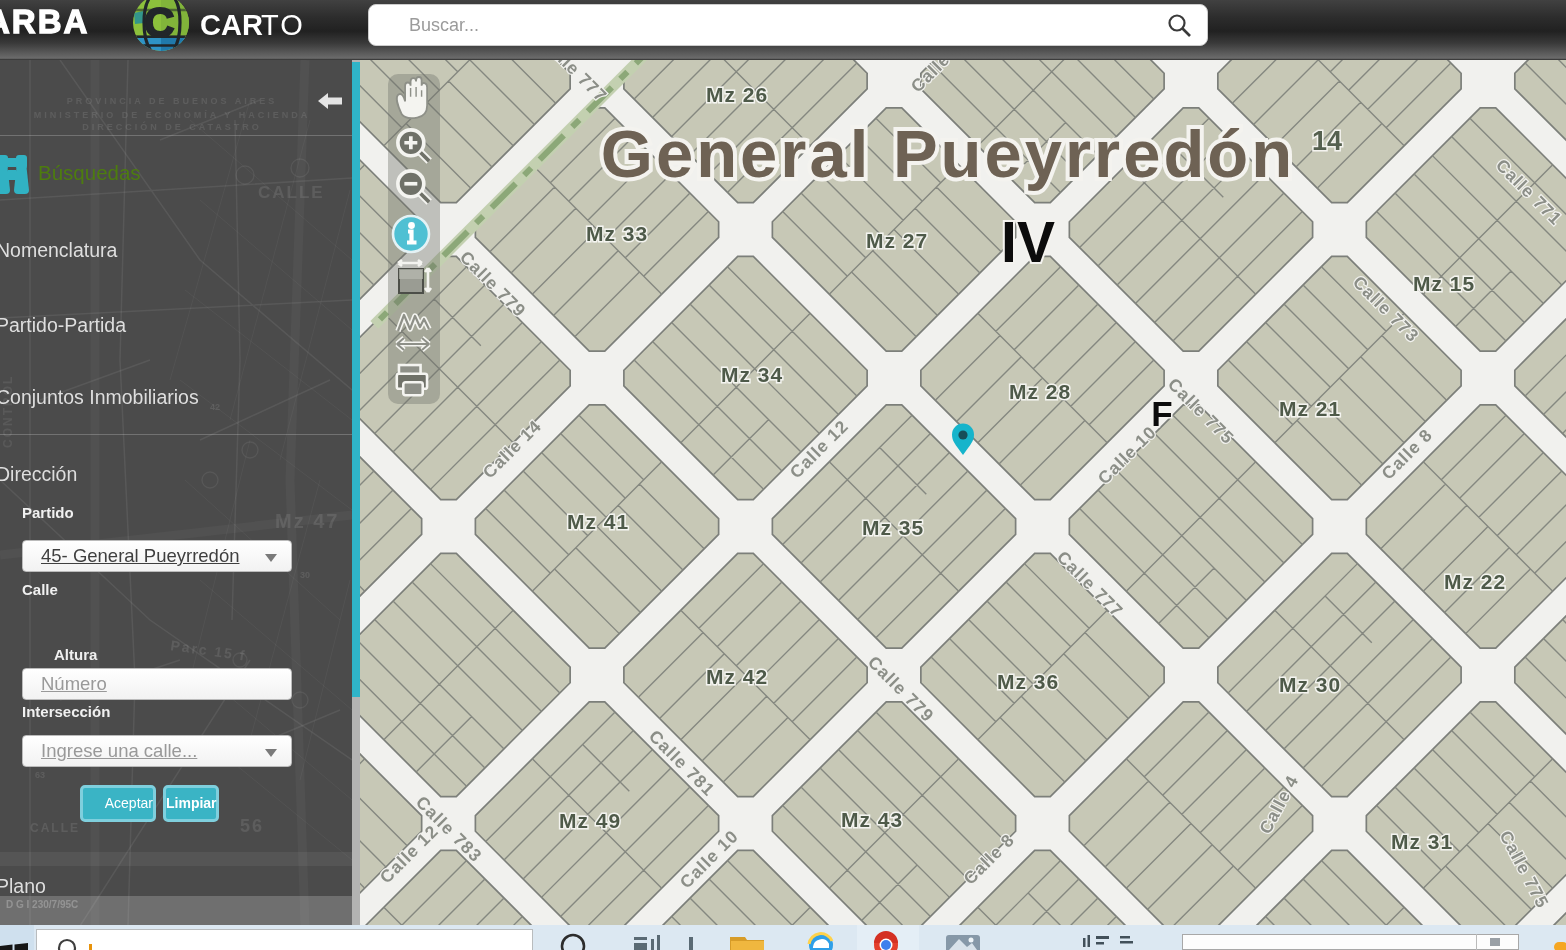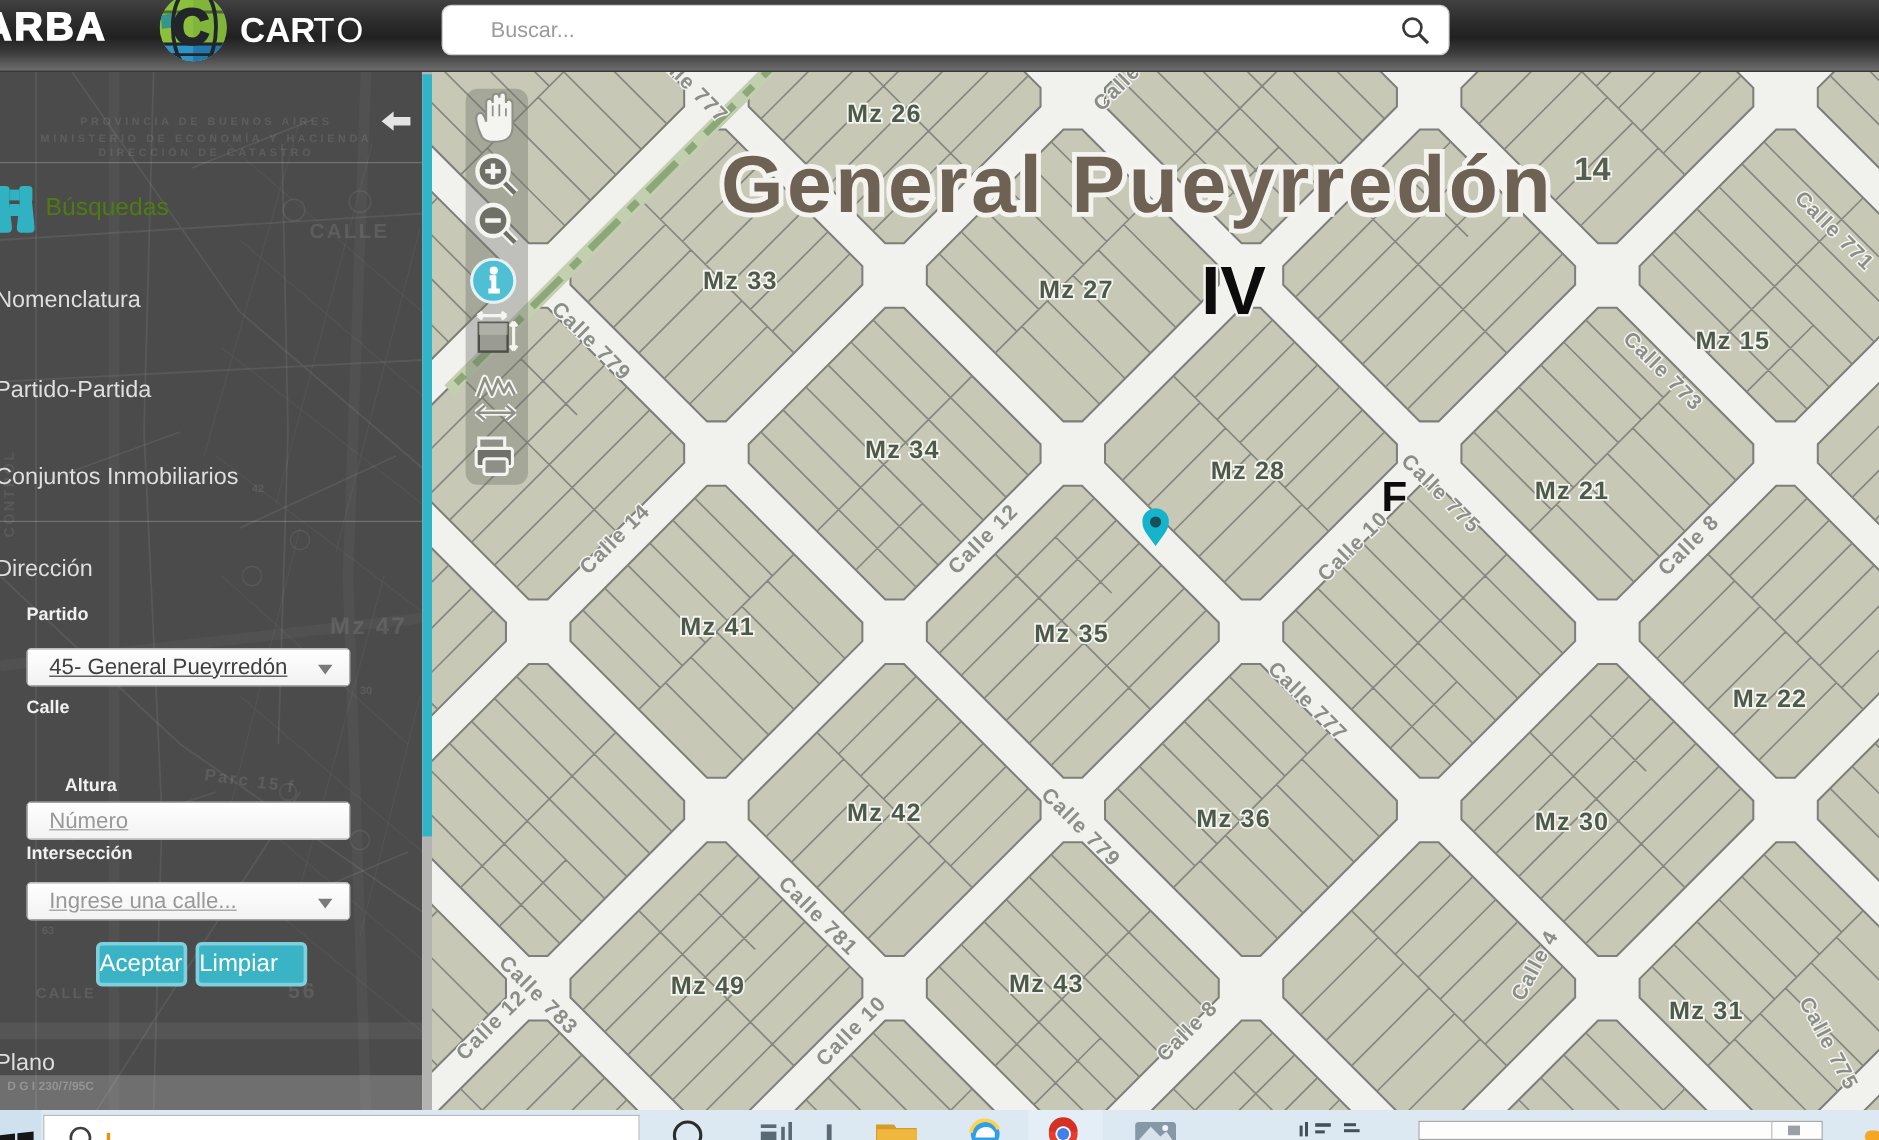--- a/index.html
+++ b/index.html
@@ -10,21 +10,21 @@
 #searchbox { position:absolute; left:368px; top:4px; width:840px; height:42px; background:#fff; border-radius:8px; border:1px solid #ccc; }
 #searchbox span { position:absolute; left:40px; top:10px; font-size:18px; color:#9b9b9b; }
 #mapwrap { position:absolute; left:360px; top:60px; width:1206px; height:890px; z-index:1; }
 #sidebar { position:absolute; left:0; top:60px; width:352px; height:866px; z-index:10; color:#e8e8e8; }
 #sb-scroll { position:absolute; left:352px; top:60px; width:8px; height:866px; background:rgba(105,105,105,0.45); z-index:11; }
 #sb-thumb { position:absolute; left:0; top:2px; width:8px; height:635px; background:#2fb4c8; }
 .sb-item { position:absolute; left:-4px; font-size:19.5px; color:#dedede; }
 .sb-label { position:absolute; left:22px; font-size:15px; font-weight:bold; color:#f0f0f0; }
 .sb-select { position:absolute; left:22px; width:270px; height:32px; background:linear-gradient(#ffffff,#f2f2f2); border:1px solid #bbb; border-radius:4px; font-size:18.5px; color:#3f3f3f; line-height:30px; padding-left:18px;text-decoration:underline; }
 .sb-select .car { position:absolute; right:14px; top:13px; width:0; height:0; border-left:6px solid transparent; border-right:6px solid transparent; border-top:8px solid #7a7a7a; }
-.sb-btn { position:absolute; top:725px; height:37px; background:#3ab4c5; border:3px solid #7fcfdd; border-radius:5px; color:#fff; font-size:20px; text-align:left; line-height:30px; }
+.sb-btn { position:absolute; top:725px; height:37px; background:#3ab4c5; border:3px solid #7fcfdd; border-radius:5px; color:#fff; font-size:14px; text-align:right; line-height:30px; }
 #taskbar { position:absolute; left:0; top:925px; width:1566px; height:25px; background:#dce8f2; z-index:40; }
 #divider1 { position:absolute; left:0; top:75px; width:352px; height:1px; background:rgba(255,255,255,0.22); }
 #divider2 { position:absolute; left:0; top:374px; width:352px; height:1px; background:rgba(255,255,255,0.22); }
 </style></head>
 <body>
 <div id="stage">
  <div id="mapwrap"><svg id="map" width="1206" height="890" viewBox="360 60 1206 890">
 <rect x="360" y="60" width="1206" height="890" fill="#f1f1ee"></rect>
 <g transform="rotate(45.0 745.5 526.5)">
 <path fill="#c7c8b6" stroke="#7c7f7a" stroke-width="1.7" d="M-70.0 330.0 L91.0 330.0 L102.0 341.0 L102.0 502.0 L91.0 513.0 L-70.0 513.0 L-81.0 502.0 L-81.0 341.0 Z M-70.0 540.0 L91.0 540.0 L102.0 551.0 L102.0 712.0 L91.0 723.0 L-70.0 723.0 L-81.0 712.0 L-81.0 551.0 Z M140.0 120.0 L301.0 120.0 L312.0 131.0 L312.0 292.0 L301.0 303.0 L140.0 303.0 L129.0 292.0 L129.0 131.0 Z M140.0 330.0 L301.0 330.0 L312.0 341.0 L312.0 502.0 L301.0 513.0 L140.0 513.0 L129.0 502.0 L129.0 341.0 Z M140.0 540.0 L301.0 540.0 L312.0 551.0 L312.0 712.0 L301.0 723.0 L140.0 723.0 L129.0 712.0 L129.0 551.0 Z M140.0 750.0 L301.0 750.0 L312.0 761.0 L312.0 922.0 L301.0 933.0 L140.0 933.0 L129.0 922.0 L129.0 761.0 Z M350.0 -90.0 L511.0 -90.0 L522.0 -79.0 L522.0 82.0 L511.0 93.0 L350.0 93.0 L339.0 82.0 L339.0 -79.0 Z M350.0 120.0 L511.0 120.0 L522.0 131.0 L522.0 292.0 L511.0 303.0 L350.0 303.0 L339.0 292.0 L339.0 131.0 Z M350.0 330.0 L511.0 330.0 L522.0 341.0 L522.0 502.0 L511.0 513.0 L350.0 513.0 L339.0 502.0 L339.0 341.0 Z M350.0 540.0 L511.0 540.0 L522.0 551.0 L522.0 712.0 L511.0 723.0 L350.0 723.0 L339.0 712.0 L339.0 551.0 Z M350.0 750.0 L511.0 750.0 L522.0 761.0 L522.0 922.0 L511.0 933.0 L350.0 933.0 L339.0 922.0 L339.0 761.0 Z M350.0 960.0 L511.0 960.0 L522.0 971.0 L522.0 1132.0 L511.0 1143.0 L350.0 1143.0 L339.0 1132.0 L339.0 971.0 Z M560.0 -300.0 L721.0 -300.0 L732.0 -289.0 L732.0 -128.0 L721.0 -117.0 L560.0 -117.0 L549.0 -128.0 L549.0 -289.0 Z M560.0 -90.0 L721.0 -90.0 L732.0 -79.0 L732.0 82.0 L721.0 93.0 L560.0 93.0 L549.0 82.0 L549.0 -79.0 Z M560.0 120.0 L721.0 120.0 L732.0 131.0 L732.0 292.0 L721.0 303.0 L560.0 303.0 L549.0 292.0 L549.0 131.0 Z M560.0 330.0 L721.0 330.0 L732.0 341.0 L732.0 502.0 L721.0 513.0 L560.0 513.0 L549.0 502.0 L549.0 341.0 Z M560.0 540.0 L721.0 540.0 L732.0 551.0 L732.0 712.0 L721.0 723.0 L560.0 723.0 L549.0 712.0 L549.0 551.0 Z M560.0 750.0 L721.0 750.0 L732.0 761.0 L732.0 922.0 L721.0 933.0 L560.0 933.0 L549.0 922.0 L549.0 761.0 Z M560.0 960.0 L721.0 960.0 L732.0 971.0 L732.0 1132.0 L721.0 1143.0 L560.0 1143.0 L549.0 1132.0 L549.0 971.0 Z M560.0 1170.0 L721.0 1170.0 L732.0 1181.0 L732.0 1342.0 L721.0 1353.0 L560.0 1353.0 L549.0 1342.0 L549.0 1181.0 Z M770.0 -510.0 L931.0 -510.0 L942.0 -499.0 L942.0 -338.0 L931.0 -327.0 L770.0 -327.0 L759.0 -338.0 L759.0 -499.0 Z M770.0 -300.0 L931.0 -300.0 L942.0 -289.0 L942.0 -128.0 L931.0 -117.0 L770.0 -117.0 L759.0 -128.0 L759.0 -289.0 Z M770.0 -90.0 L931.0 -90.0 L942.0 -79.0 L942.0 82.0 L931.0 93.0 L770.0 93.0 L759.0 82.0 L759.0 -79.0 Z M770.0 120.0 L931.0 120.0 L942.0 131.0 L942.0 292.0 L931.0 303.0 L770.0 303.0 L759.0 292.0 L759.0 131.0 Z M770.0 330.0 L931.0 330.0 L942.0 341.0 L942.0 502.0 L931.0 513.0 L770.0 513.0 L759.0 502.0 L759.0 341.0 Z M770.0 540.0 L931.0 540.0 L942.0 551.0 L942.0 712.0 L931.0 723.0 L770.0 723.0 L759.0 712.0 L759.0 551.0 Z M770.0 750.0 L931.0 750.0 L942.0 761.0 L942.0 922.0 L931.0 933.0 L770.0 933.0 L759.0 922.0 L759.0 761.0 Z M770.0 960.0 L931.0 960.0 L942.0 971.0 L942.0 1132.0 L931.0 1143.0 L770.0 1143.0 L759.0 1132.0 L759.0 971.0 Z M770.0 1170.0 L931.0 1170.0 L942.0 1181.0 L942.0 1342.0 L931.0 1353.0 L770.0 1353.0 L759.0 1342.0 L759.0 1181.0 Z M980.0 -720.0 L1141.0 -720.0 L1152.0 -709.0 L1152.0 -548.0 L1141.0 -537.0 L980.0 -537.0 L969.0 -548.0 L969.0 -709.0 Z M980.0 -510.0 L1141.0 -510.0 L1152.0 -499.0 L1152.0 -338.0 L1141.0 -327.0 L980.0 -327.0 L969.0 -338.0 L969.0 -499.0 Z M980.0 -300.0 L1141.0 -300.0 L1152.0 -289.0 L1152.0 -128.0 L1141.0 -117.0 L980.0 -117.0 L969.0 -128.0 L969.0 -289.0 Z M980.0 -90.0 L1141.0 -90.0 L1152.0 -79.0 L1152.0 82.0 L1141.0 93.0 L980.0 93.0 L969.0 82.0 L969.0 -79.0 Z M980.0 120.0 L1141.0 120.0 L1152.0 131.0 L1152.0 292.0 L1141.0 303.0 L980.0 303.0 L969.0 292.0 L969.0 131.0 Z M980.0 330.0 L1141.0 330.0 L1152.0 341.0 L1152.0 502.0 L1141.0 513.0 L980.0 513.0 L969.0 502.0 L969.0 341.0 Z M980.0 540.0 L1141.0 540.0 L1152.0 551.0 L1152.0 712.0 L1141.0 723.0 L980.0 723.0 L969.0 712.0 L969.0 551.0 Z M980.0 750.0 L1141.0 750.0 L1152.0 761.0 L1152.0 922.0 L1141.0 933.0 L980.0 933.0 L969.0 922.0 L969.0 761.0 Z M980.0 960.0 L1141.0 960.0 L1152.0 971.0 L1152.0 1132.0 L1141.0 1143.0 L980.0 1143.0 L969.0 1132.0 L969.0 971.0 Z M1190.0 -510.0 L1351.0 -510.0 L1362.0 -499.0 L1362.0 -338.0 L1351.0 -327.0 L1190.0 -327.0 L1179.0 -338.0 L1179.0 -499.0 Z M1190.0 -300.0 L1351.0 -300.0 L1362.0 -289.0 L1362.0 -128.0 L1351.0 -117.0 L1190.0 -117.0 L1179.0 -128.0 L1179.0 -289.0 Z M1190.0 -90.0 L1351.0 -90.0 L1362.0 -79.0 L1362.0 82.0 L1351.0 93.0 L1190.0 93.0 L1179.0 82.0 L1179.0 -79.0 Z M1190.0 120.0 L1351.0 120.0 L1362.0 131.0 L1362.0 292.0 L1351.0 303.0 L1190.0 303.0 L1179.0 292.0 L1179.0 131.0 Z M1190.0 330.0 L1351.0 330.0 L1362.0 341.0 L1362.0 502.0 L1351.0 513.0 L1190.0 513.0 L1179.0 502.0 L1179.0 341.0 Z M1190.0 540.0 L1351.0 540.0 L1362.0 551.0 L1362.0 712.0 L1351.0 723.0 L1190.0 723.0 L1179.0 712.0 L1179.0 551.0 Z M1190.0 750.0 L1351.0 750.0 L1362.0 761.0 L1362.0 922.0 L1351.0 933.0 L1190.0 933.0 L1179.0 922.0 L1179.0 761.0 Z M1400.0 -300.0 L1561.0 -300.0 L1572.0 -289.0 L1572.0 -128.0 L1561.0 -117.0 L1400.0 -117.0 L1389.0 -128.0 L1389.0 -289.0 Z M1400.0 -90.0 L1561.0 -90.0 L1572.0 -79.0 L1572.0 82.0 L1561.0 93.0 L1400.0 93.0 L1389.0 82.0 L1389.0 -79.0 Z M1400.0 120.0 L1561.0 120.0 L1572.0 131.0 L1572.0 292.0 L1561.0 303.0 L1400.0 303.0 L1389.0 292.0 L1389.0 131.0 Z M1400.0 330.0 L1561.0 330.0 L1572.0 341.0 L1572.0 502.0 L1561.0 513.0 L1400.0 513.0 L1389.0 502.0 L1389.0 341.0 Z M1400.0 540.0 L1561.0 540.0 L1572.0 551.0 L1572.0 712.0 L1561.0 723.0 L1400.0 723.0 L1389.0 712.0 L1389.0 551.0 Z M1610.0 -90.0 L1771.0 -90.0 L1782.0 -79.0 L1782.0 82.0 L1771.0 93.0 L1610.0 93.0 L1599.0 82.0 L1599.0 -79.0 Z M1610.0 120.0 L1771.0 120.0 L1782.0 131.0 L1782.0 292.0 L1771.0 303.0 L1610.0 303.0 L1599.0 292.0 L1599.0 131.0 Z M1610.0 330.0 L1771.0 330.0 L1782.0 341.0 L1782.0 502.0 L1771.0 513.0 L1610.0 513.0 L1599.0 502.0 L1599.0 341.0 Z M1820.0 120.0 L1981.0 120.0 L1992.0 131.0 L1992.0 292.0 L1981.0 303.0 L1820.0 303.0 L1809.0 292.0 L1809.0 131.0 Z"></path>
@@ -198,21 +198,21 @@
   <div class="sb-item" style="top:326px;">Conjuntos Inmobiliarios</div>
   <div class="sb-item" style="top:403px;">Dirección</div>
   <div class="sb-label" style="top:444px;">Partido</div>
   <div class="sb-select" style="top:480px;">45- General Pueyrredón<span class="car"></span></div>
   <div class="sb-label" style="top:521px;">Calle</div>
   <div class="sb-label" style="top:586px;margin-left:32px;">Altura</div>
   <div class="sb-select" style="top:608px;color:#999;">Número</div>
   <div class="sb-label" style="top:643px;">Intersección</div>
   <div class="sb-select" style="top:675px;color:#999;">Ingrese una calle...<span class="car"></span></div>
   <div class="sb-btn" style="left:80px;width:76px;">Aceptar</div>
-  <div class="sb-btn" style="left:163px;width:93px;">Limpiar</div>
+  <div class="sb-btn" style="left:163px;width:56px;font-weight:bold;">Limpiar</div>
   <div class="sb-item" style="top:815px;">Plano</div>
  </div>
  <div id="sb-scroll">
       <div id="sb-thumb"></div>
     </div>
  <div id="header">
   <div id="arba">ARBA</div>
 
 <svg width="180" height="54" viewBox="0 0 180 54" style="position:absolute;left:131px;top:0">
 <defs>

